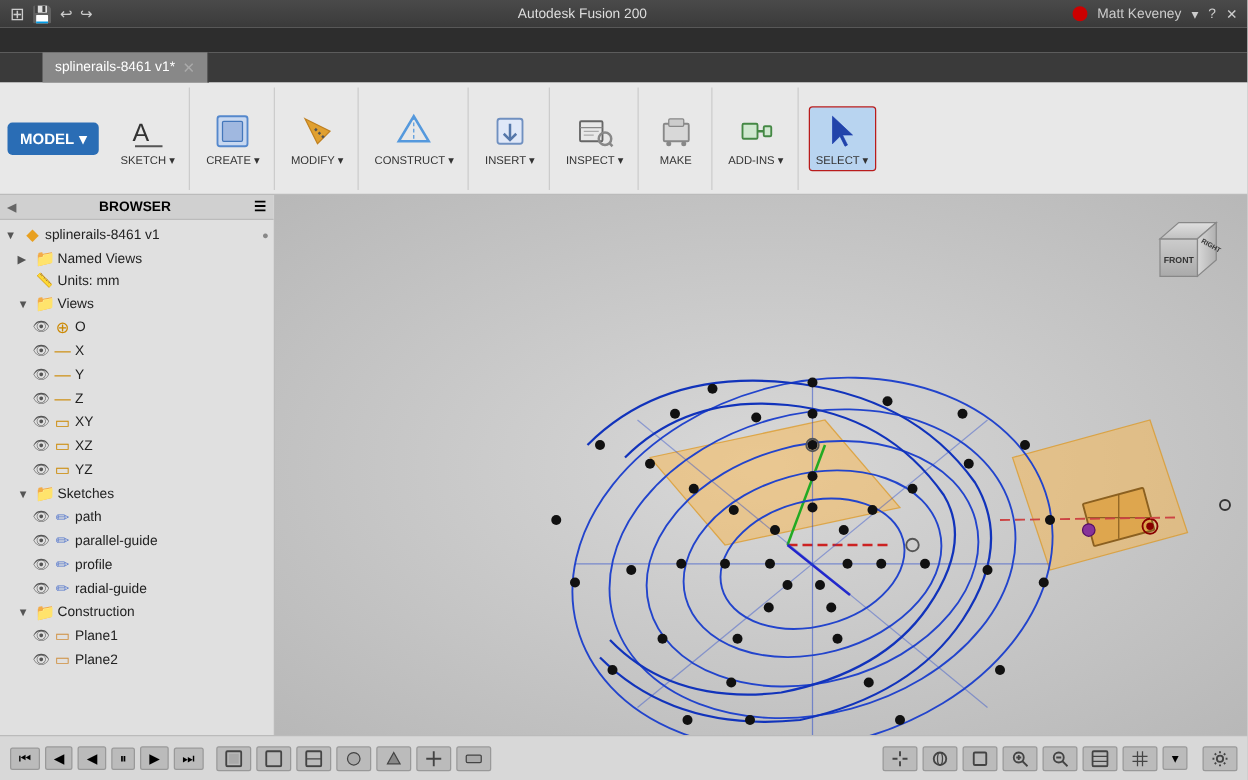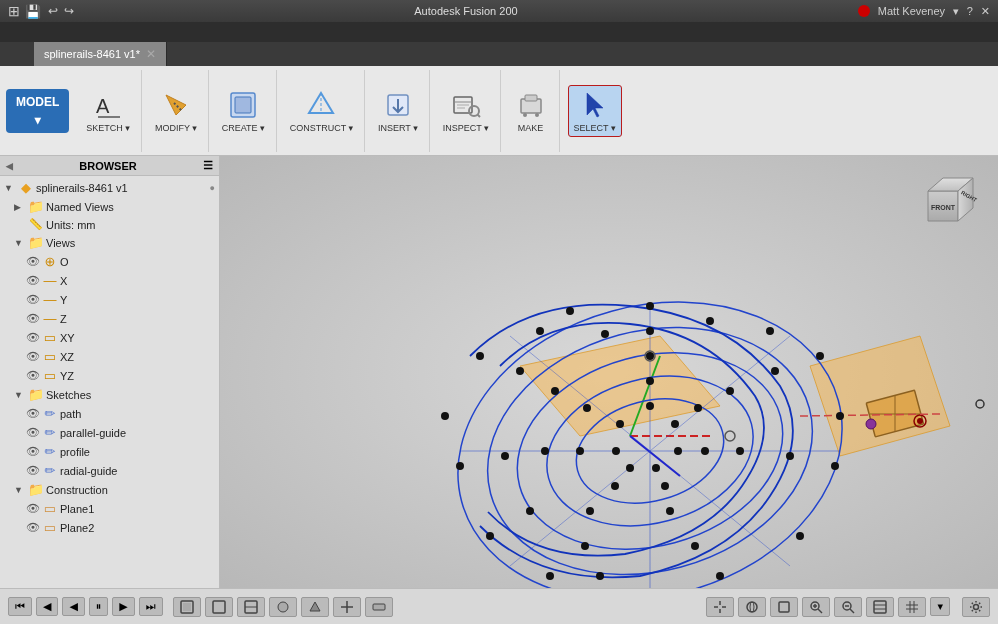--- a/index.html
+++ b/index.html
@@ -101,21 +101,20 @@
       color: white;
       border-radius: 4px;
       padding: 6px 10px;
       font-size: 12px;
       font-weight: bold;
       cursor: pointer;
       display: flex;
       align-items: center;
       gap: 4px;
       margin-right: 4px;
-      flex-direction: column;
     }
 
     
     #main {
       display: flex;
       height: calc(624px - 22px - 20px - 24px - 90px - 36px);
       
     }
 
     
@@ -263,37 +262,37 @@
         </svg>
       </div>
       <div class="toolbar-btn-label">SKETCH <span>▾</span></div>
     </div>
   </div>
 
   <div class="toolbar-group">
     <div class="toolbar-btn">
       <div class="toolbar-btn-icon">
         <svg width="32" height="32" viewBox="0 0 32 32">
+          <rect x="4" y="4" width="24" height="24" rx="2" fill="#c8d8f0" stroke="#5588cc" stroke-width="1.5"></rect>
+          <rect x="8" y="8" width="16" height="16" rx="1" fill="#a0b8e0" stroke="#4477bb" stroke-width="1"></rect>
+        </svg>
+      </div>
+      <div class="toolbar-btn-label">CREATE <span>▾</span></div>
+    </div>
+  </div>
+
+  <div class="toolbar-group">
+    <div class="toolbar-btn">
+      <div class="toolbar-btn-icon">
+        <svg width="32" height="32" viewBox="0 0 32 32">
           <path d="M6 6 L26 16 L16 26 Z" fill="#e0a030" stroke="#c08020" stroke-width="1"></path>
           <path d="M14 14 L22 22" stroke="#555" stroke-width="2" stroke-dasharray="2,2"></path>
         </svg>
       </div>
       <div class="toolbar-btn-label">MODIFY <span>▾</span></div>
-    </div>
-  </div>
-
-  <div class="toolbar-group">
-    <div class="toolbar-btn">
-      <div class="toolbar-btn-icon">
-        <svg width="32" height="32" viewBox="0 0 32 32">
-          <rect x="4" y="4" width="24" height="24" rx="2" fill="#c8d8f0" stroke="#5588cc" stroke-width="1.5"></rect>
-          <rect x="8" y="8" width="16" height="16" rx="1" fill="#a0b8e0" stroke="#4477bb" stroke-width="1"></rect>
-        </svg>
-      </div>
-      <div class="toolbar-btn-label">CREATE <span>▾</span></div>
     </div>
   </div>
 
 
   <div class="toolbar-group">
     <div class="toolbar-btn">
       <div class="toolbar-btn-icon">
         <svg width="32" height="32" viewBox="0 0 32 32">
           <polygon points="16,4 28,24 4,24" fill="none" stroke="#5599dd" stroke-width="2"></polygon>
           <line x1="16" y1="4" x2="16" y2="24" stroke="#5599dd" stroke-width="1" stroke-dasharray="3,2"></line>
@@ -340,20 +339,32 @@
           <rect x="6" y="10" width="20" height="14" rx="1" fill="#d8d8d8" stroke="#888" stroke-width="1.5"></rect>
           <rect x="10" y="6" width="12" height="6" rx="1" fill="#ccc" stroke="#888" stroke-width="1"></rect>
           <circle cx="10" cy="26" r="2" fill="#888"></circle>
           <circle cx="22" cy="26" r="2" fill="#888"></circle>
         </svg>
       </div>
       <div class="toolbar-btn-label">MAKE</div>
     </div>
   </div>
 
+  <div class="toolbar-group">
+    <div class="toolbar-btn">
+      <div class="toolbar-btn-icon">
+        <svg width="32" height="32" viewBox="0 0 32 32">
+          <rect x="5" y="10" width="12" height="12" rx="1" fill="#d0e8d0" stroke="#448844" stroke-width="1.5"></rect>
+          <line x1="17" y1="16" x2="22" y2="16" stroke="#448844" stroke-width="2"></line>
+          <rect x="22" y="12" width="6" height="8" rx="1" fill="#d0e8d0" stroke="#448844" stroke-width="1.5"></rect>
+        </svg>
+      </div>
+      <div class="toolbar-btn-label">ADD-INS <span>▾</span></div>
+    </div>
+  </div>
 
   <div class="toolbar-group">
     <div class="toolbar-btn active">
       <div class="toolbar-btn-icon">
         <svg width="32" height="32" viewBox="0 0 32 32">
           <polygon points="8,4 8,26 14,20 18,28 20,27 16,19 24,19" fill="#2244aa" stroke="#1133aa" stroke-width="0.5"></polygon>
         </svg>
       </div>
       <div class="toolbar-btn-label">SELECT <span>▾</span></div>
     </div>

